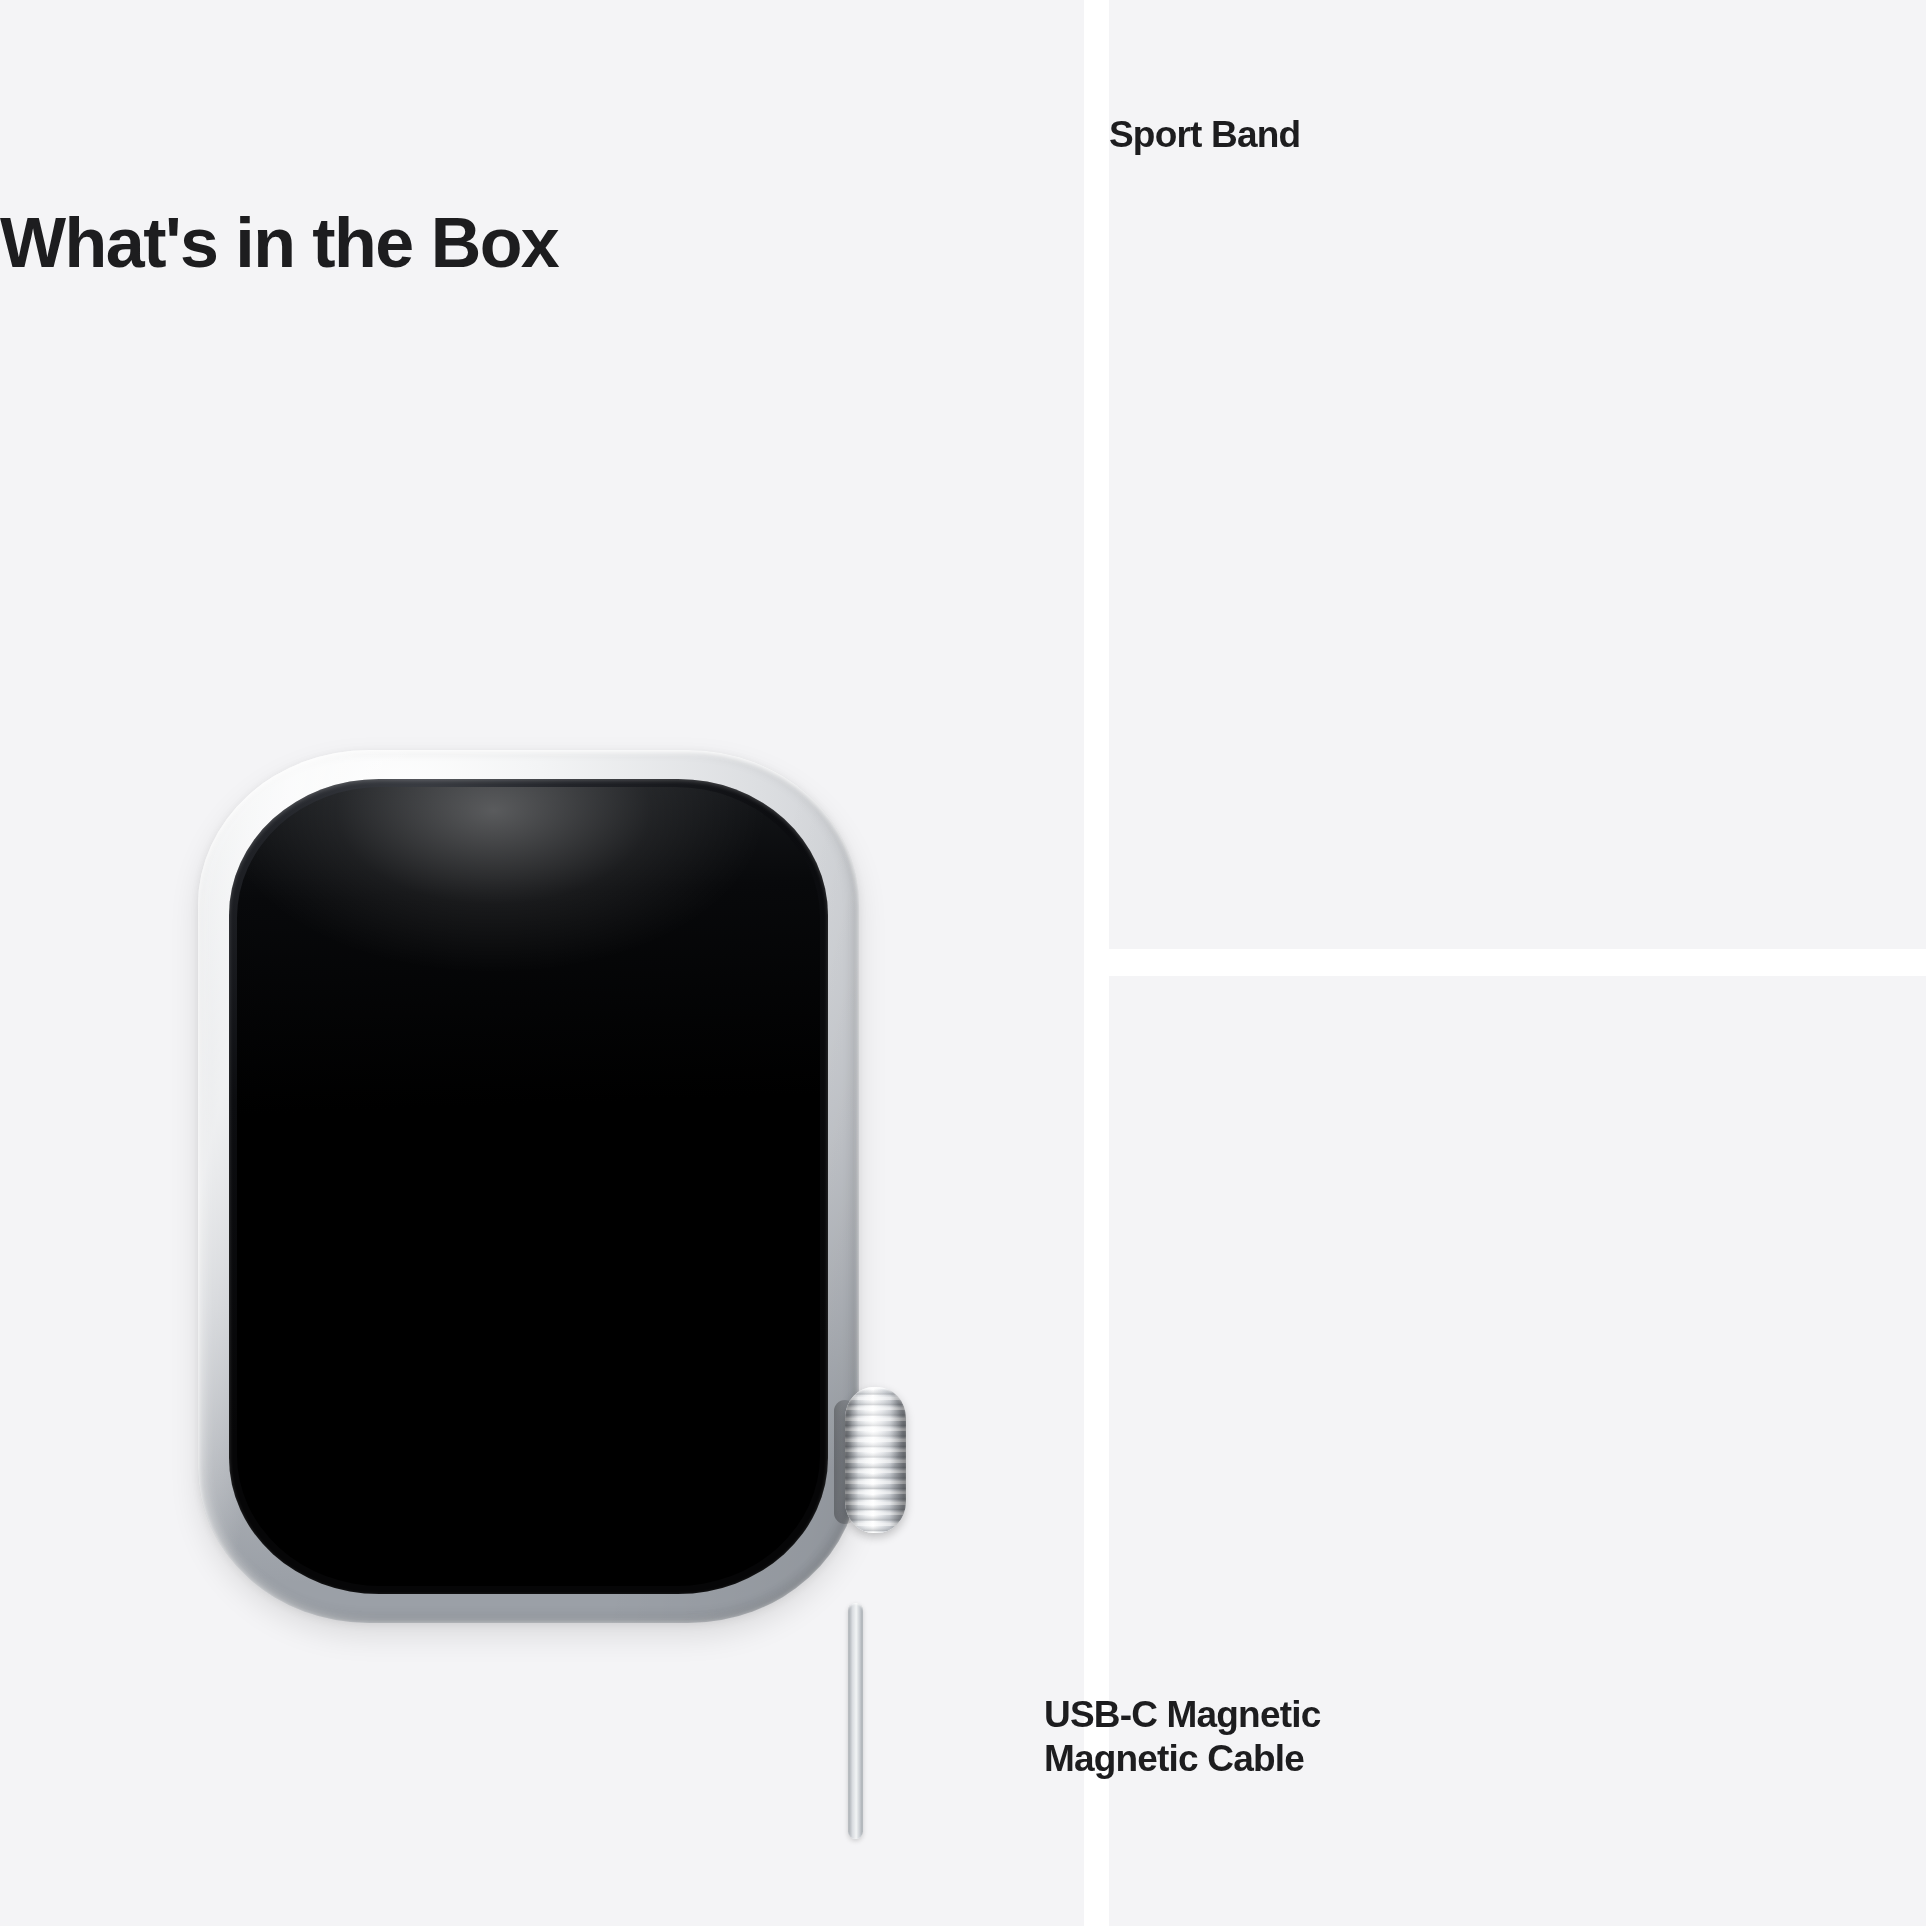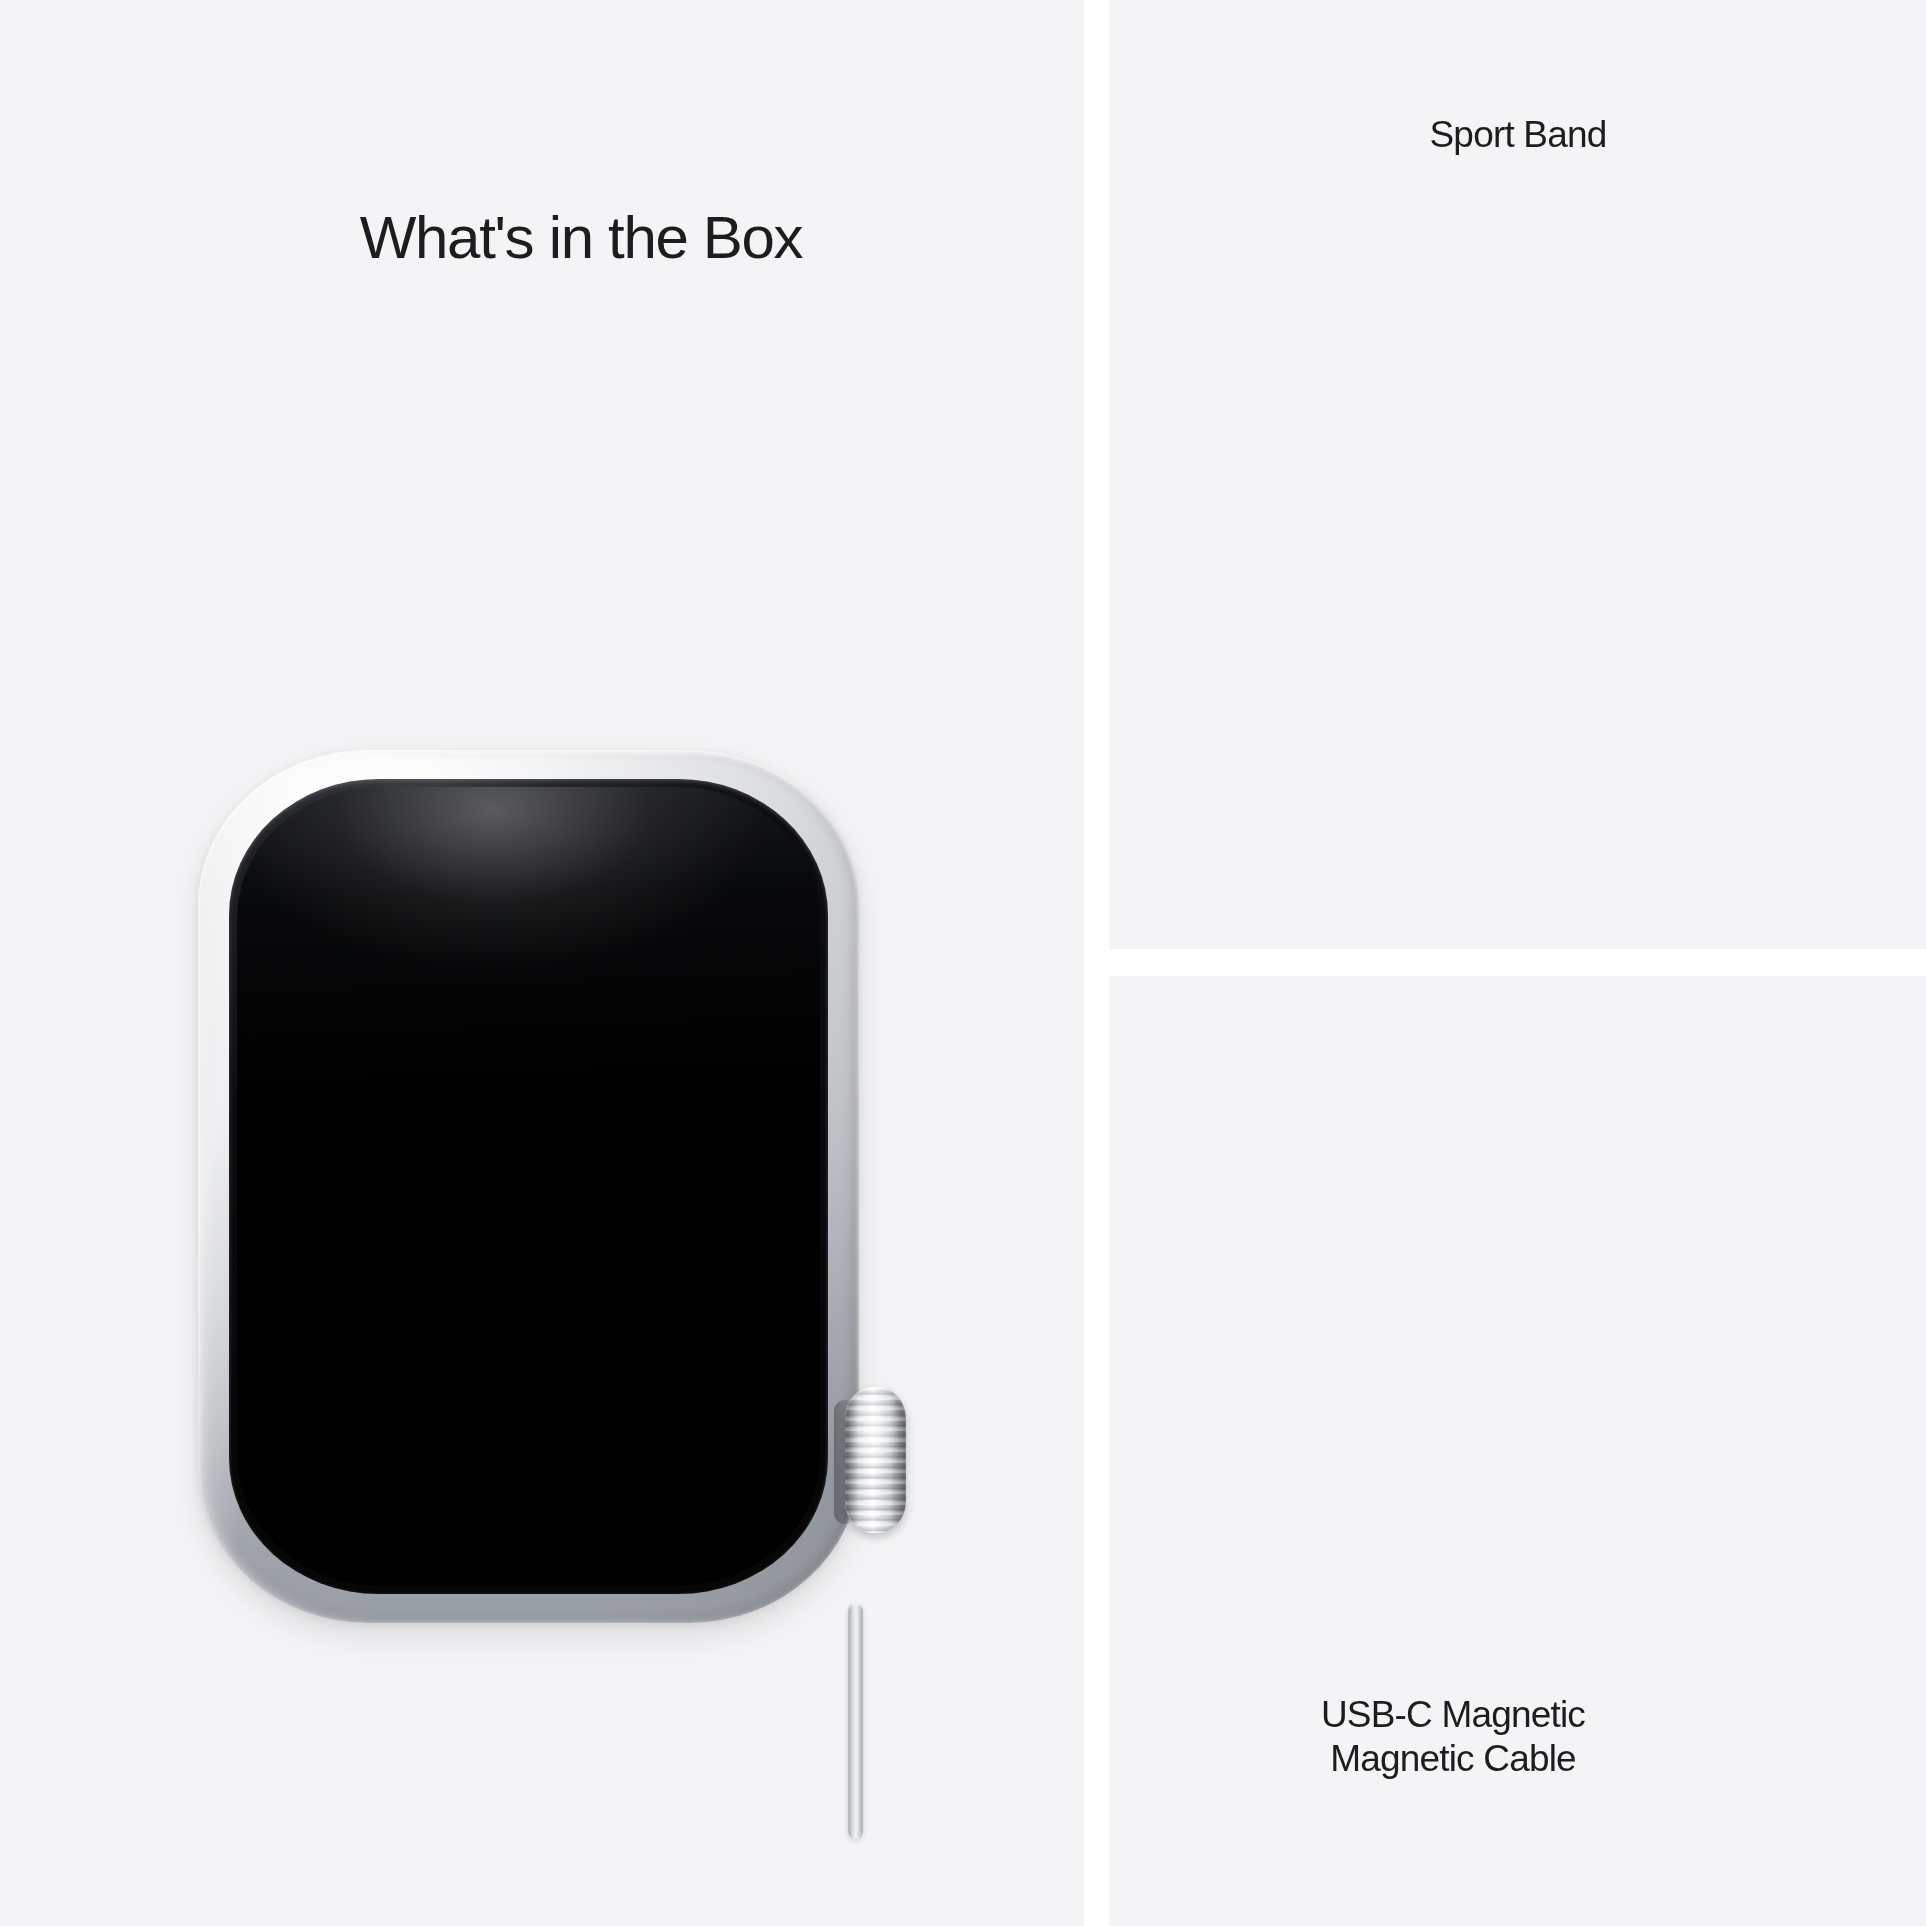--- a/index.html
+++ b/index.html
@@ -10,28 +10,27 @@
 
   
   .panel{position:absolute;overflow:hidden;}
 
   #panel-whats-in-box{left:0;top:0;width:1084px;height:1926px;background:#f4f4f6;}
   #panel-sport-band  {left:1109px;top:0;width:818px;height:949px;background:#f4f4f6;}
   #panel-charging    {left:1109px;top:976px;width:818px;height:951px;background:#f4f4f6;}
 
   
   .hdr{
-    position:absolute;color:#1d1d1f;font-weight:400;
-    letter-spacing:-0.022em;line-height:1.08;text-align:center;
+    position:absolute;color:#1d1d1f;font-weight:700;
+    letter-spacing:-0.022em;line-height:1.08;
     -webkit-font-smoothing:antialiased;
   }
   #whats-in-box-title{
-    left:0;top:206px;width:1084px;font-size:60px;
+    left:0;top:206px;width:1084px;font-size:70px;
     font-stretch:condensed;
-    margin-left:39px;
   }
   #sport-band-title{
     left:1109px;top:115px;width:818px;font-size:37px;
   }
   #charging-cable-title{
     left:1044px;top:1693px;width:818px;font-size:37px;line-height:1.18;
   }
 
   
   #watch-assembly{position:absolute;left:198px;top:750px;width:712px;height:878px;}

